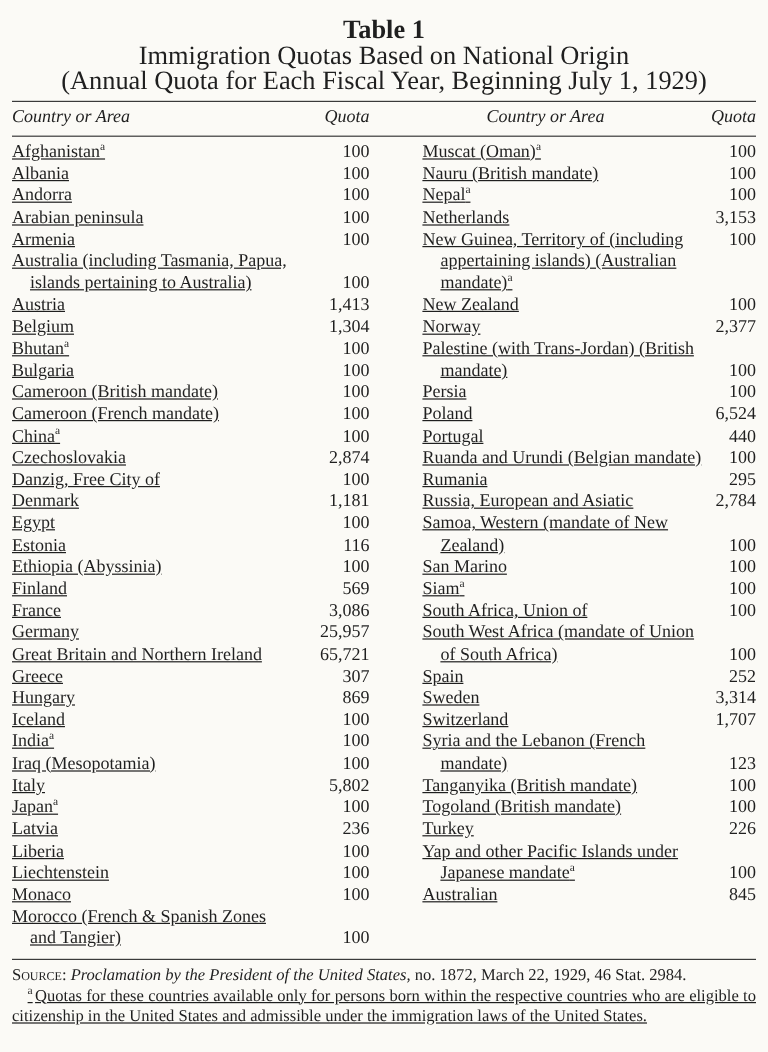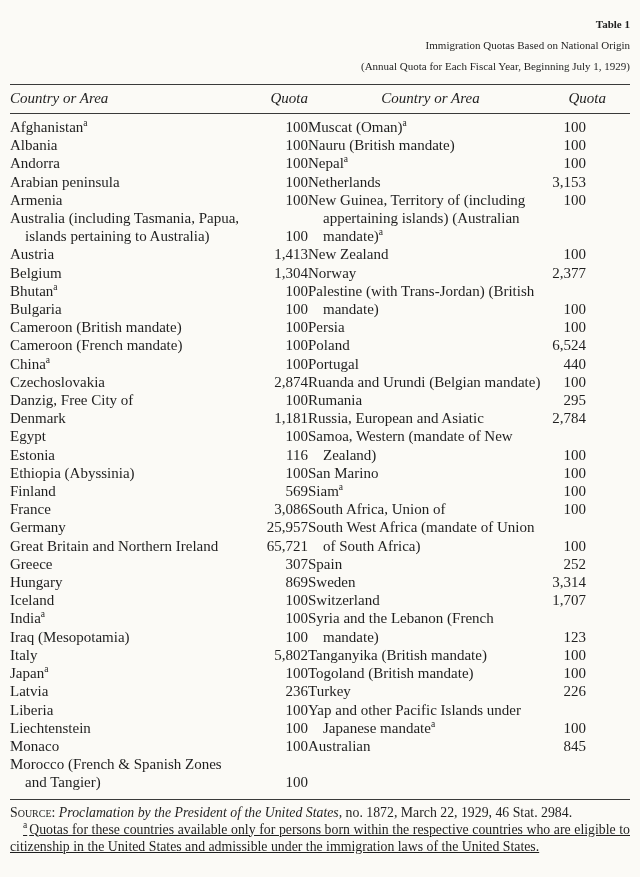--- a/index.html
+++ b/index.html
@@ -10,39 +10,39 @@
   *{margin:0;padding:0;box-sizing:border-box;}
   html,body{width:640px;}
   body{
     width:640px;height:877px;overflow:hidden;
     background:var(--bg);color:var(--text);
     font-family:"Liberation Serif", serif;
   }
   .page{width:640px;height:877px;padding:14px 10px 0 10px;}
 
   
-  .titles{text-align:right;line-height:21px;font-size:11px;}
+  .titles{text-align:center;line-height:21px;font-size:22px;}
   .titles .t1{font-weight:bold;}
 
   
   .rule{border-top:1.7px solid var(--rule);height:0;}
   .rule.top{margin-top:7px;}
   .rule.bottom{margin-top:7px;}
 
   
-  .thead{display:flex;gap:20px;font-style:italic;font-size:15px;
+  .thead{display:flex;gap:44px;font-style:italic;font-size:15px;
          padding:5px 0 6px 0;}
   .thead .hcell{display:flex;}
   .thead .hcell.left{width:298px;justify-content:space-between;}
   .thead .hcell.right{width:278px;}
   .thead .hcell.right .hcountry{width:205px;text-align:center;}
   .thead .hcell.right .hquota{margin-left:auto;}
 
   
-  .tbody{display:flex;padding-top:4px;font-size:15px;line-height:18.2px;}
+  .tbody{display:flex;gap:44px;padding-top:4px;font-size:15px;line-height:18.2px;text-decoration:underline;}
   .col{display:block;}
   .col.left{width:298px;}
   .col.right{width:278px;}
   .entry{position:relative;}
   .entry .name{display:block;white-space:pre-line;padding-left:15px;text-indent:-15px;}
   .entry .quota{position:absolute;right:0;bottom:0;}
   .entry.q-first .quota{bottom:auto;top:0;}
   sup{font-size:9.5px;line-height:0;vertical-align:super;}
 
   

